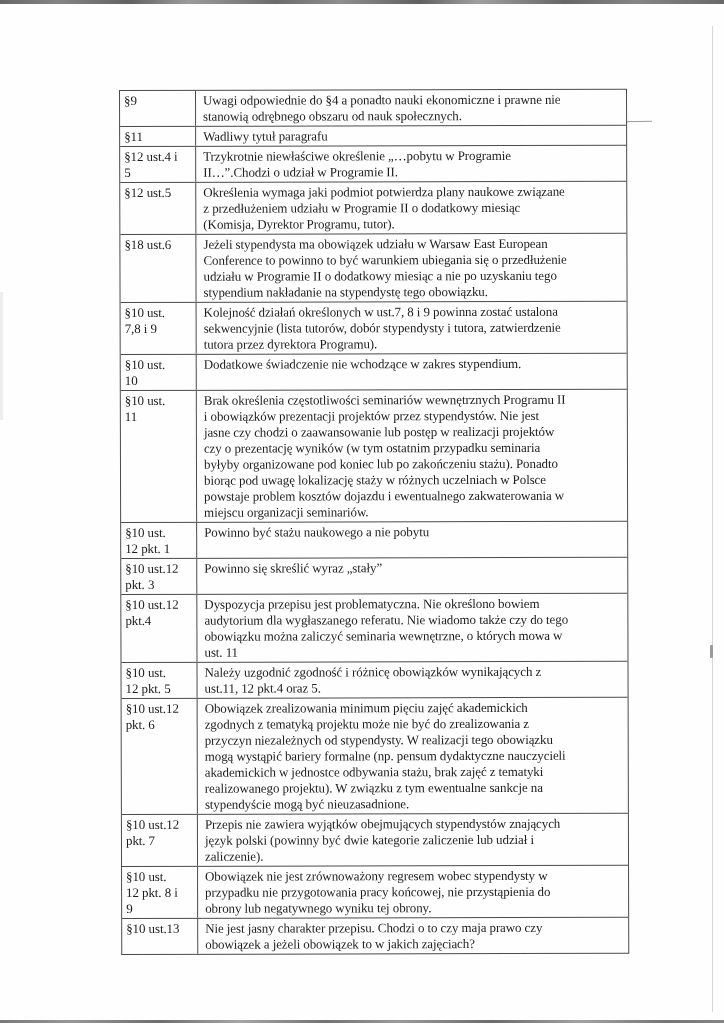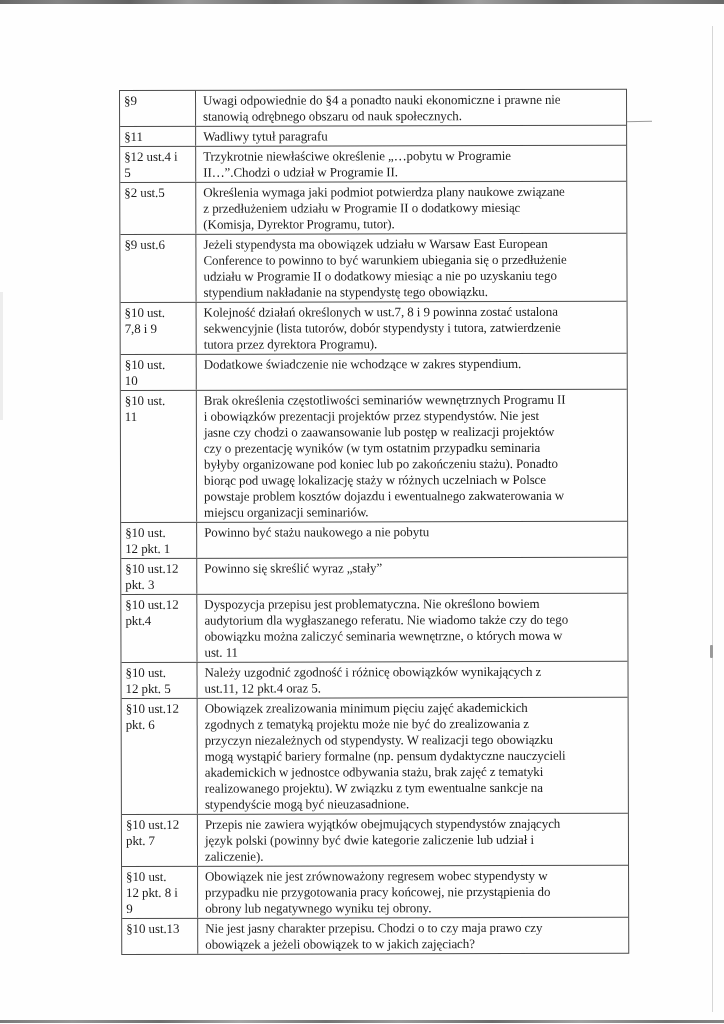--- a/index.html
+++ b/index.html
@@ -119,27 +119,27 @@
       <div class="cell ref">§11</div>
       <div class="cell txt">Wadliwy tytuł paragrafu</div>
     </div>
     <div class="t-row">
       <div class="cell ref">§12 ust.4 i
 5</div>
       <div class="cell txt">Trzykrotnie niewłaściwe określenie „…pobytu w Programie
 II…”.Chodzi o udział w Programie II.</div>
     </div>
     <div class="t-row">
-      <div class="cell ref">§2 ust.5</div>
+      <div class="cell ref">§12 ust.5</div>
       <div class="cell txt">Określenia wymaga jaki podmiot potwierdza plany naukowe związane
 z przedłużeniem udziału w Programie II o dodatkowy miesiąc
 (Komisja, Dyrektor Programu, tutor).</div>
     </div>
     <div class="t-row">
-      <div class="cell ref">§9 ust.6</div>
+      <div class="cell ref">§18 ust.6</div>
       <div class="cell txt">Jeżeli stypendysta ma obowiązek udziału w Warsaw East European
 Conference to powinno to być warunkiem ubiegania się o przedłużenie
 udziału w Programie II o dodatkowy miesiąc a nie po uzyskaniu tego
 stypendium nakładanie na stypendystę tego obowiązku.</div>
     </div>
     <div class="t-row">
       <div class="cell ref">§10 ust.
 7,8 i 9</div>
       <div class="cell txt">Kolejność działań określonych w ust.7, 8 i 9 powinna zostać ustalona
 sekwencyjnie (lista tutorów, dobór stypendysty i tutora, zatwierdzenie

